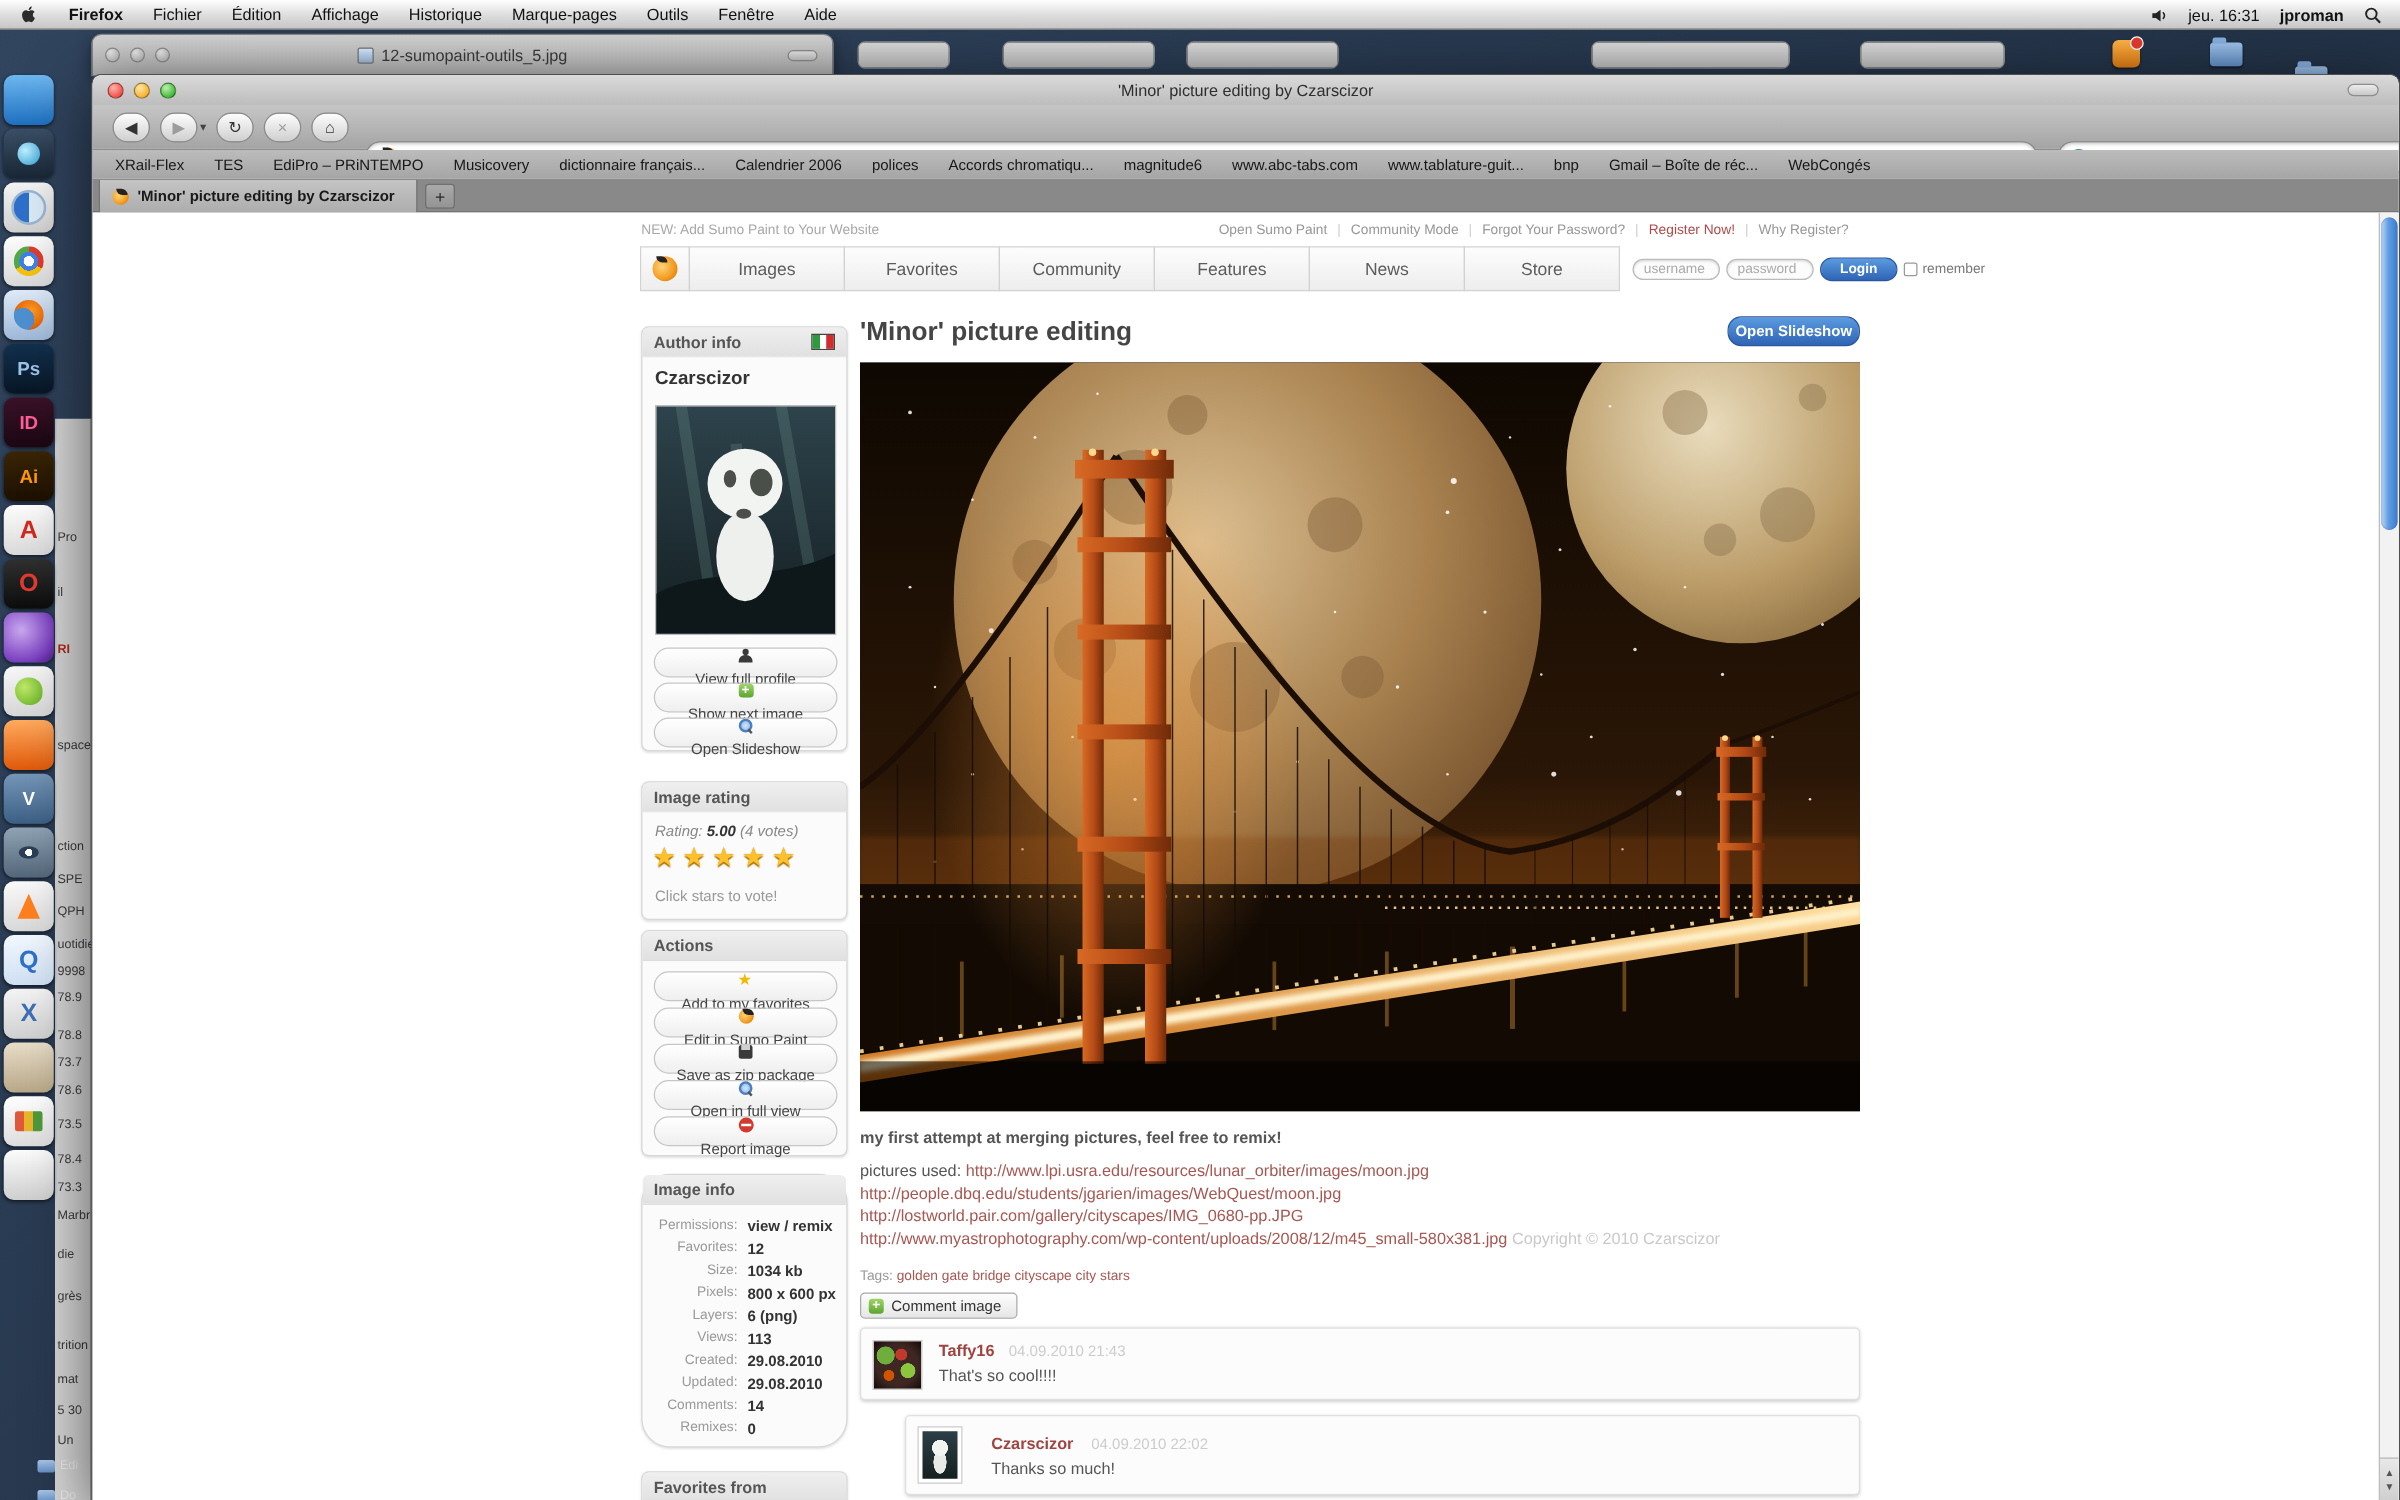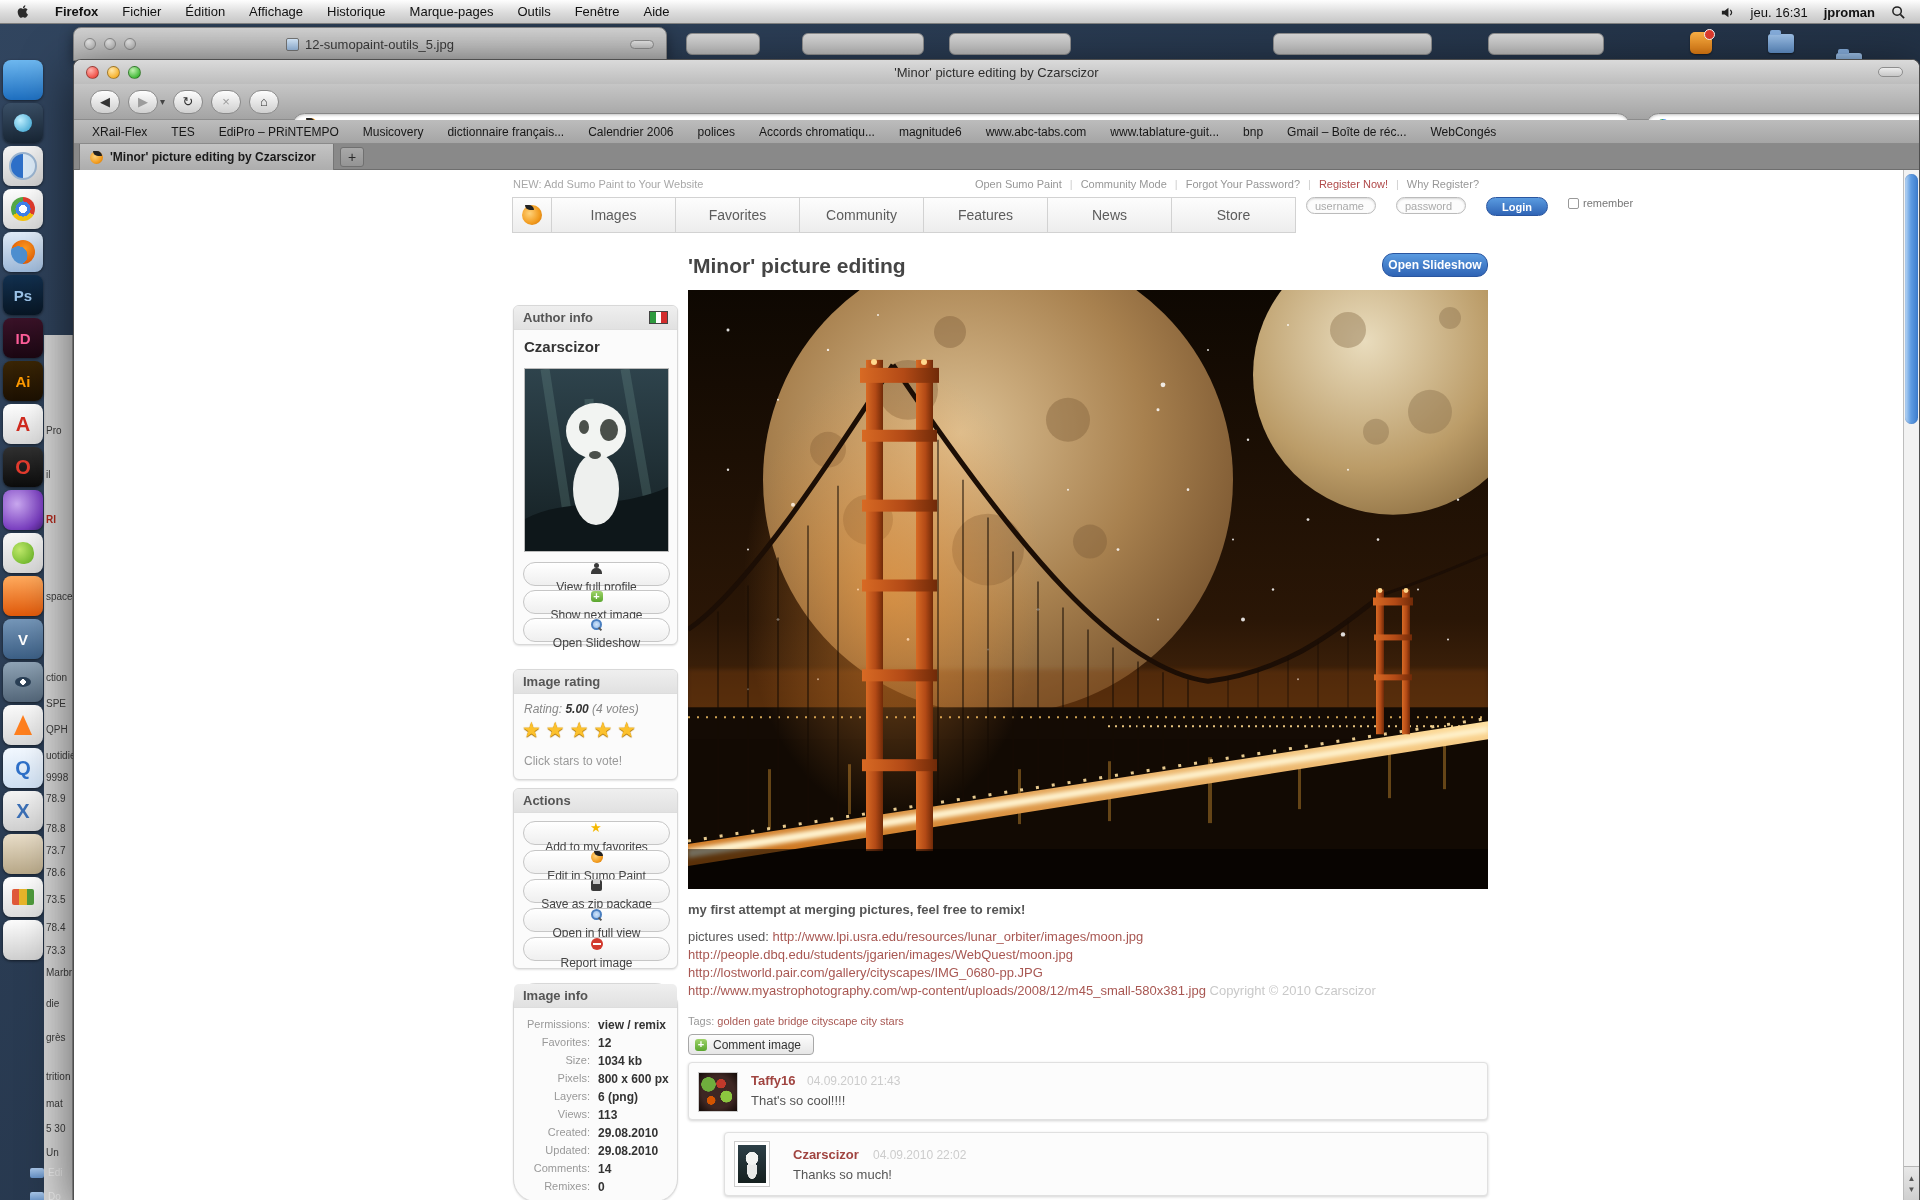--- a/index.html
+++ b/index.html
@@ -134,21 +134,21 @@
   .toplinks{position:absolute;right:440px;top:8px;font-size:11px;color:#979797;display:flex;gap:8px;}
   .toplinks .sep{color:#cfcfcf;}
   .toplinks .red{color:#b04a4a;}
 
   .nav{position:absolute;left:439px;top:27px;height:36px;display:flex;align-items:stretch;font-size:14px;color:#5c5c5c;}
   .nav-cell{border:1px solid #d2d2d2;margin-left:-1px;background:linear-gradient(#fdfdfd,#ededed);
     display:flex;align-items:center;justify-content:center;}
   .nav-logo{width:40px;}
   .nav-logo .sumo-ico{width:20px;height:20px;}
   .nav-tab{width:125px;}
-  .nav-login{display:flex;align-items:flex-start;gap:20px;margin-left:10px;}
+  .nav-login{display:flex;align-items:center;gap:5px;margin-left:10px;}
   .pill-input{width:70px;height:17px;border-radius:9px;border:1px solid #bbb;background:#fcfcfc;font-size:11px;color:#555;
     padding:0 8px;font-family:"Liberation Sans",sans-serif;box-shadow:inset 0 1px 2px rgba(0,0,0,.15);}
   .pill-input::placeholder{color:#aaa;}
   .btn-blue{border:1px solid #2a56a0;border-radius:11px;background:linear-gradient(#5a9be0,#2f64b5);
     color:#fff;font-weight:bold;display:inline-flex;align-items:center;justify-content:center;}
   .login-btn{width:62px;height:19px;font-size:11px;}
   .remember{display:flex;align-items:center;gap:4px;font-size:11px;color:#777;}
   .remember i{width:11px;height:11px;border:1px solid #999;background:#fff;border-radius:2px;display:inline-block;}
 
   .page-title{position:absolute;left:614px;top:84px;font-size:21px;font-weight:bold;color:#454545;}
@@ -181,21 +181,21 @@
   .cz-av{width:36px;height:46px;background:#fff;border:1px solid #ccc;padding:3px;top:8px;}
   .cz-av i{display:block;width:100%;height:100%;background:radial-gradient(circle at 50% 35%,#f2f4f2 0 22%,transparent 23%),radial-gradient(ellipse at 50% 65%,#e8eae8 0 26%,transparent 27%),linear-gradient(#2c3f47,#15201f);}
   .cm-name{position:absolute;left:62px;top:10px;font-size:13px;font-weight:bold;color:#a04440;}
   .cm-date{font-size:12px;font-weight:normal;color:#ccc;margin-left:6px;}
   .cm-text{position:absolute;left:62px;top:30px;font-size:13px;color:#555;}
   .cm2 .cm-name,.cm2 .cm-text{left:68px;}
   .cm2 .cm-name{top:14px;}
   .cm2 .cm-text{top:34px;}
 
   
-  .panel{position:absolute;left:439px;width:165px;background:#fbfbfb;border:1px solid #d8d8d8;border-radius:6px;box-shadow:0 1px 2px rgba(0,0,0,.12);margin-top:44px;}
+  .panel{position:absolute;left:439px;width:165px;background:#fbfbfb;border:1px solid #d8d8d8;border-radius:6px;box-shadow:0 1px 2px rgba(0,0,0,.12);}
   .panel-h{height:24px;background:linear-gradient(#efefef,#e1e1e1);border-bottom:1px solid #ddd;border-radius:5px 5px 0 0;
     display:flex;align-items:center;padding:0 9px;font-size:13px;font-weight:bold;color:#555;}
   .p-author{top:91px;height:340px;}
   .flag{margin-left:auto;width:19px;height:13px;border:1px solid #444;display:flex;}
   .flag i{flex:1;}
   .author-name{position:absolute;left:10px;top:32px;font-size:15px;font-weight:bold;color:#333;}
   .avatar-big{position:absolute;left:10px;top:62px;width:145px;height:184px;border:1px solid #bbb;}
   .side-btn{position:absolute;left:9px;width:147px;height:24px;border:1px solid #c6c6c6;border-radius:12px;
     background:linear-gradient(#fff,#efefef);display:flex;align-items:center;gap:6px;padding:0 9px;font-size:12px;color:#444;flex-direction:column;}
   .p-rating{top:455px;height:111px;}

